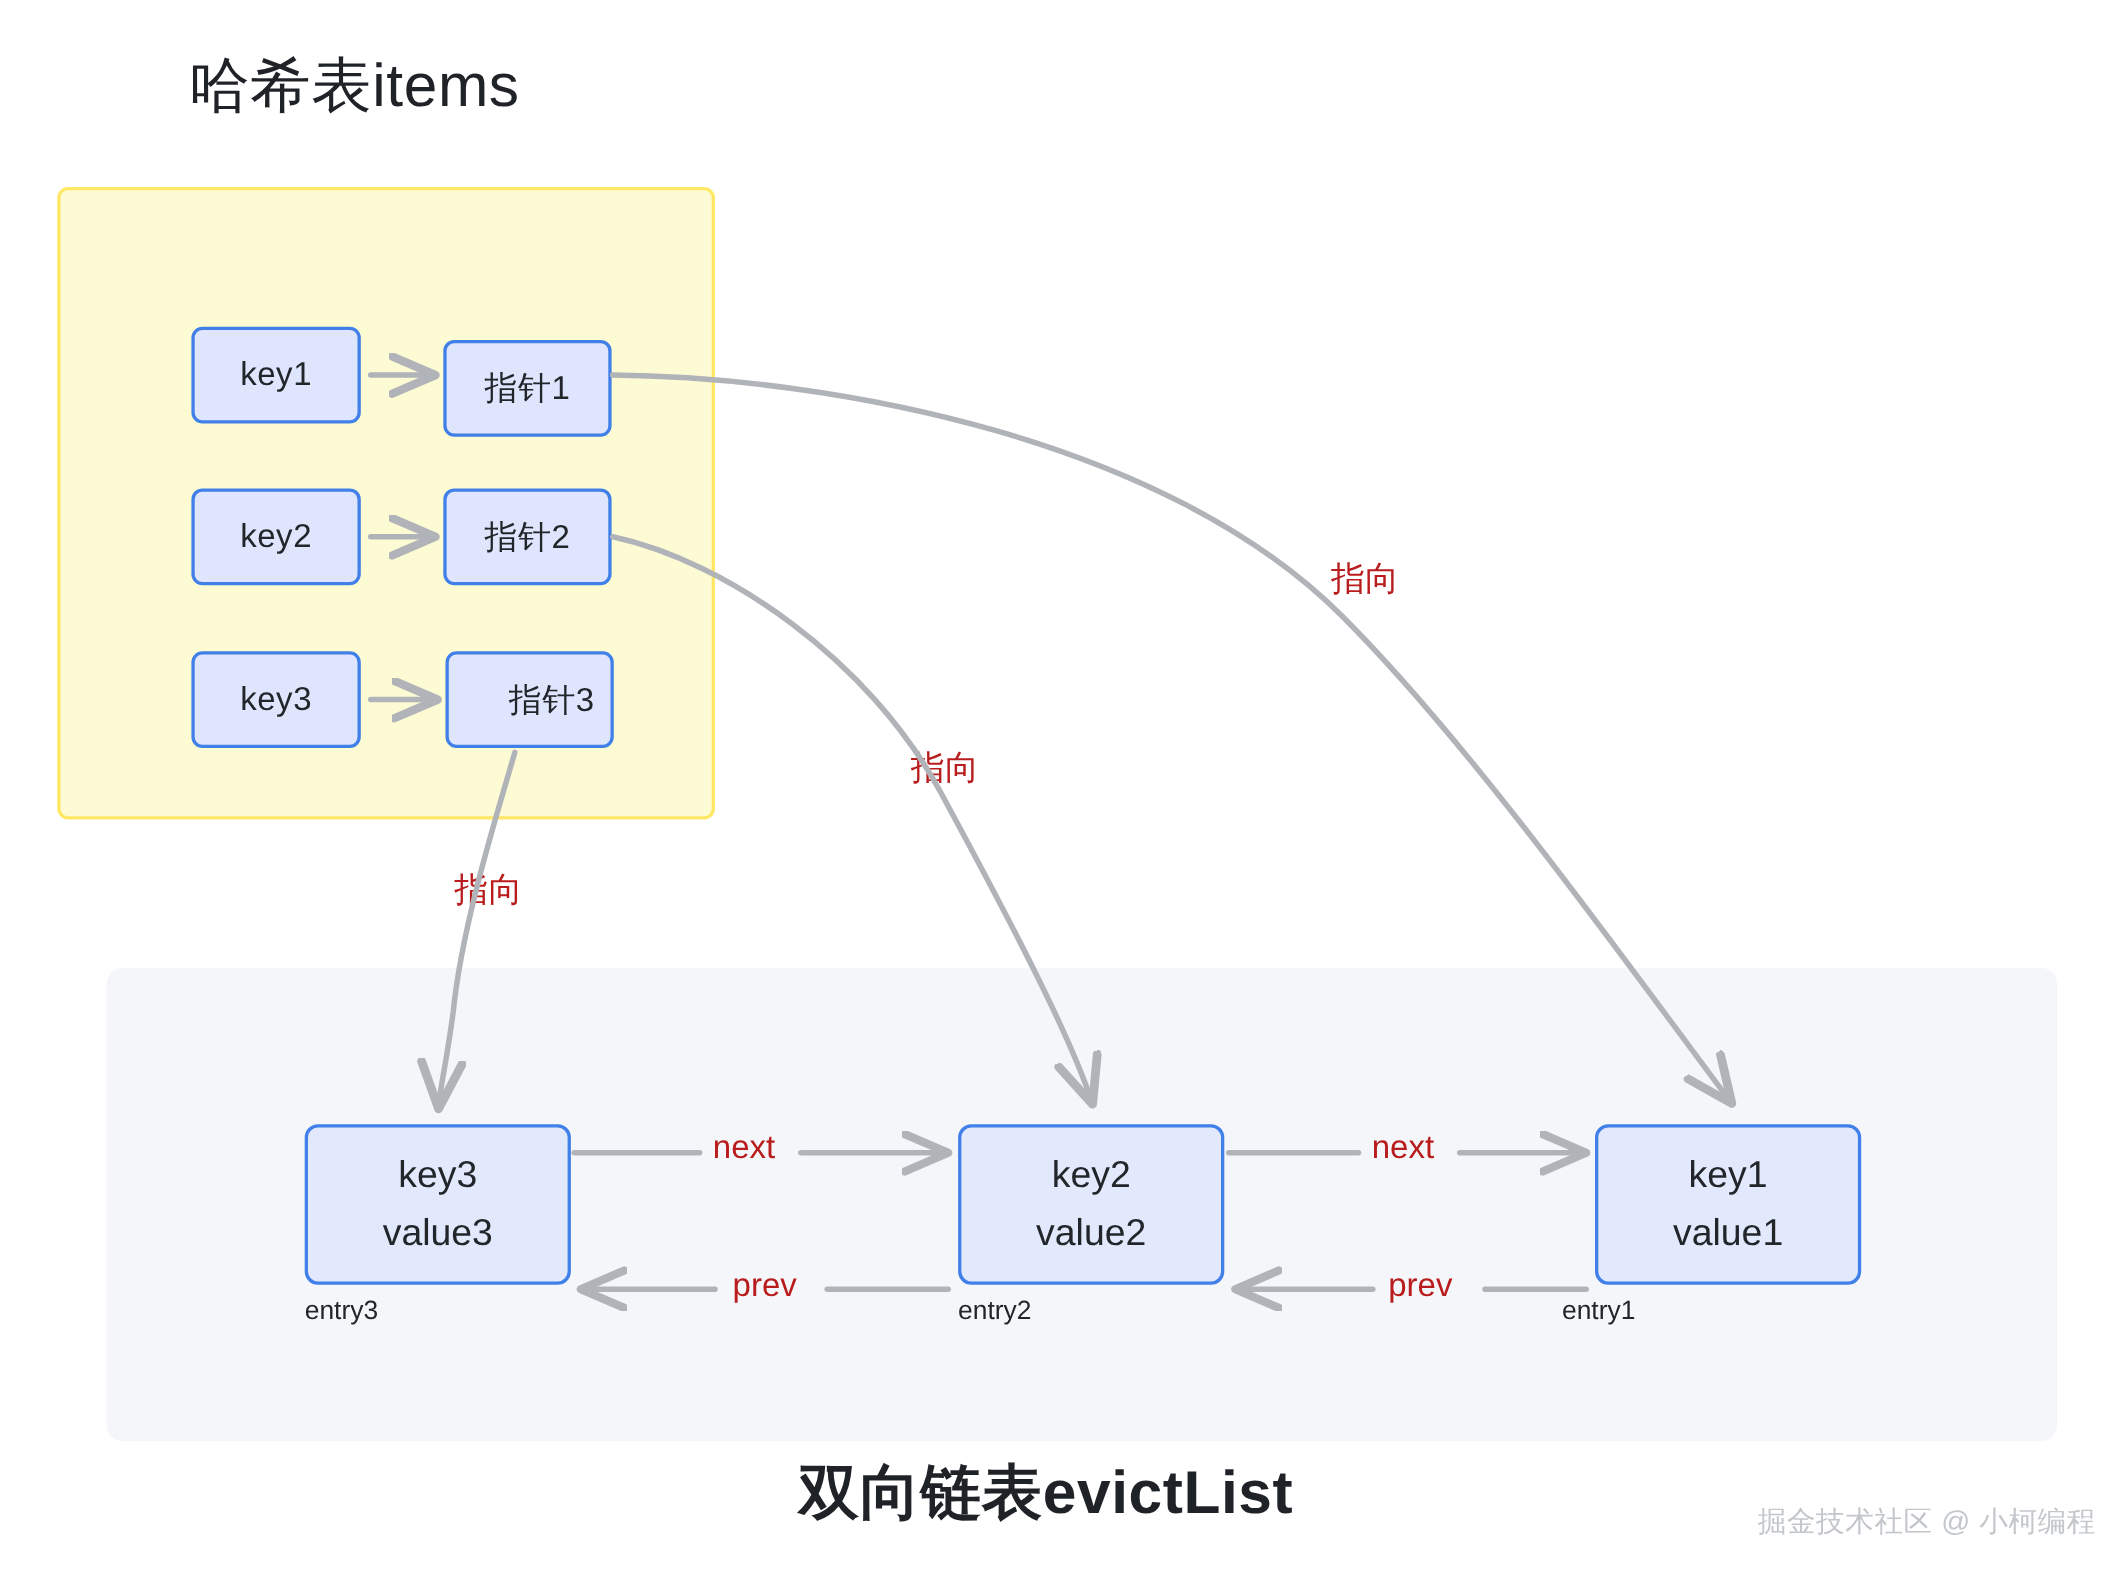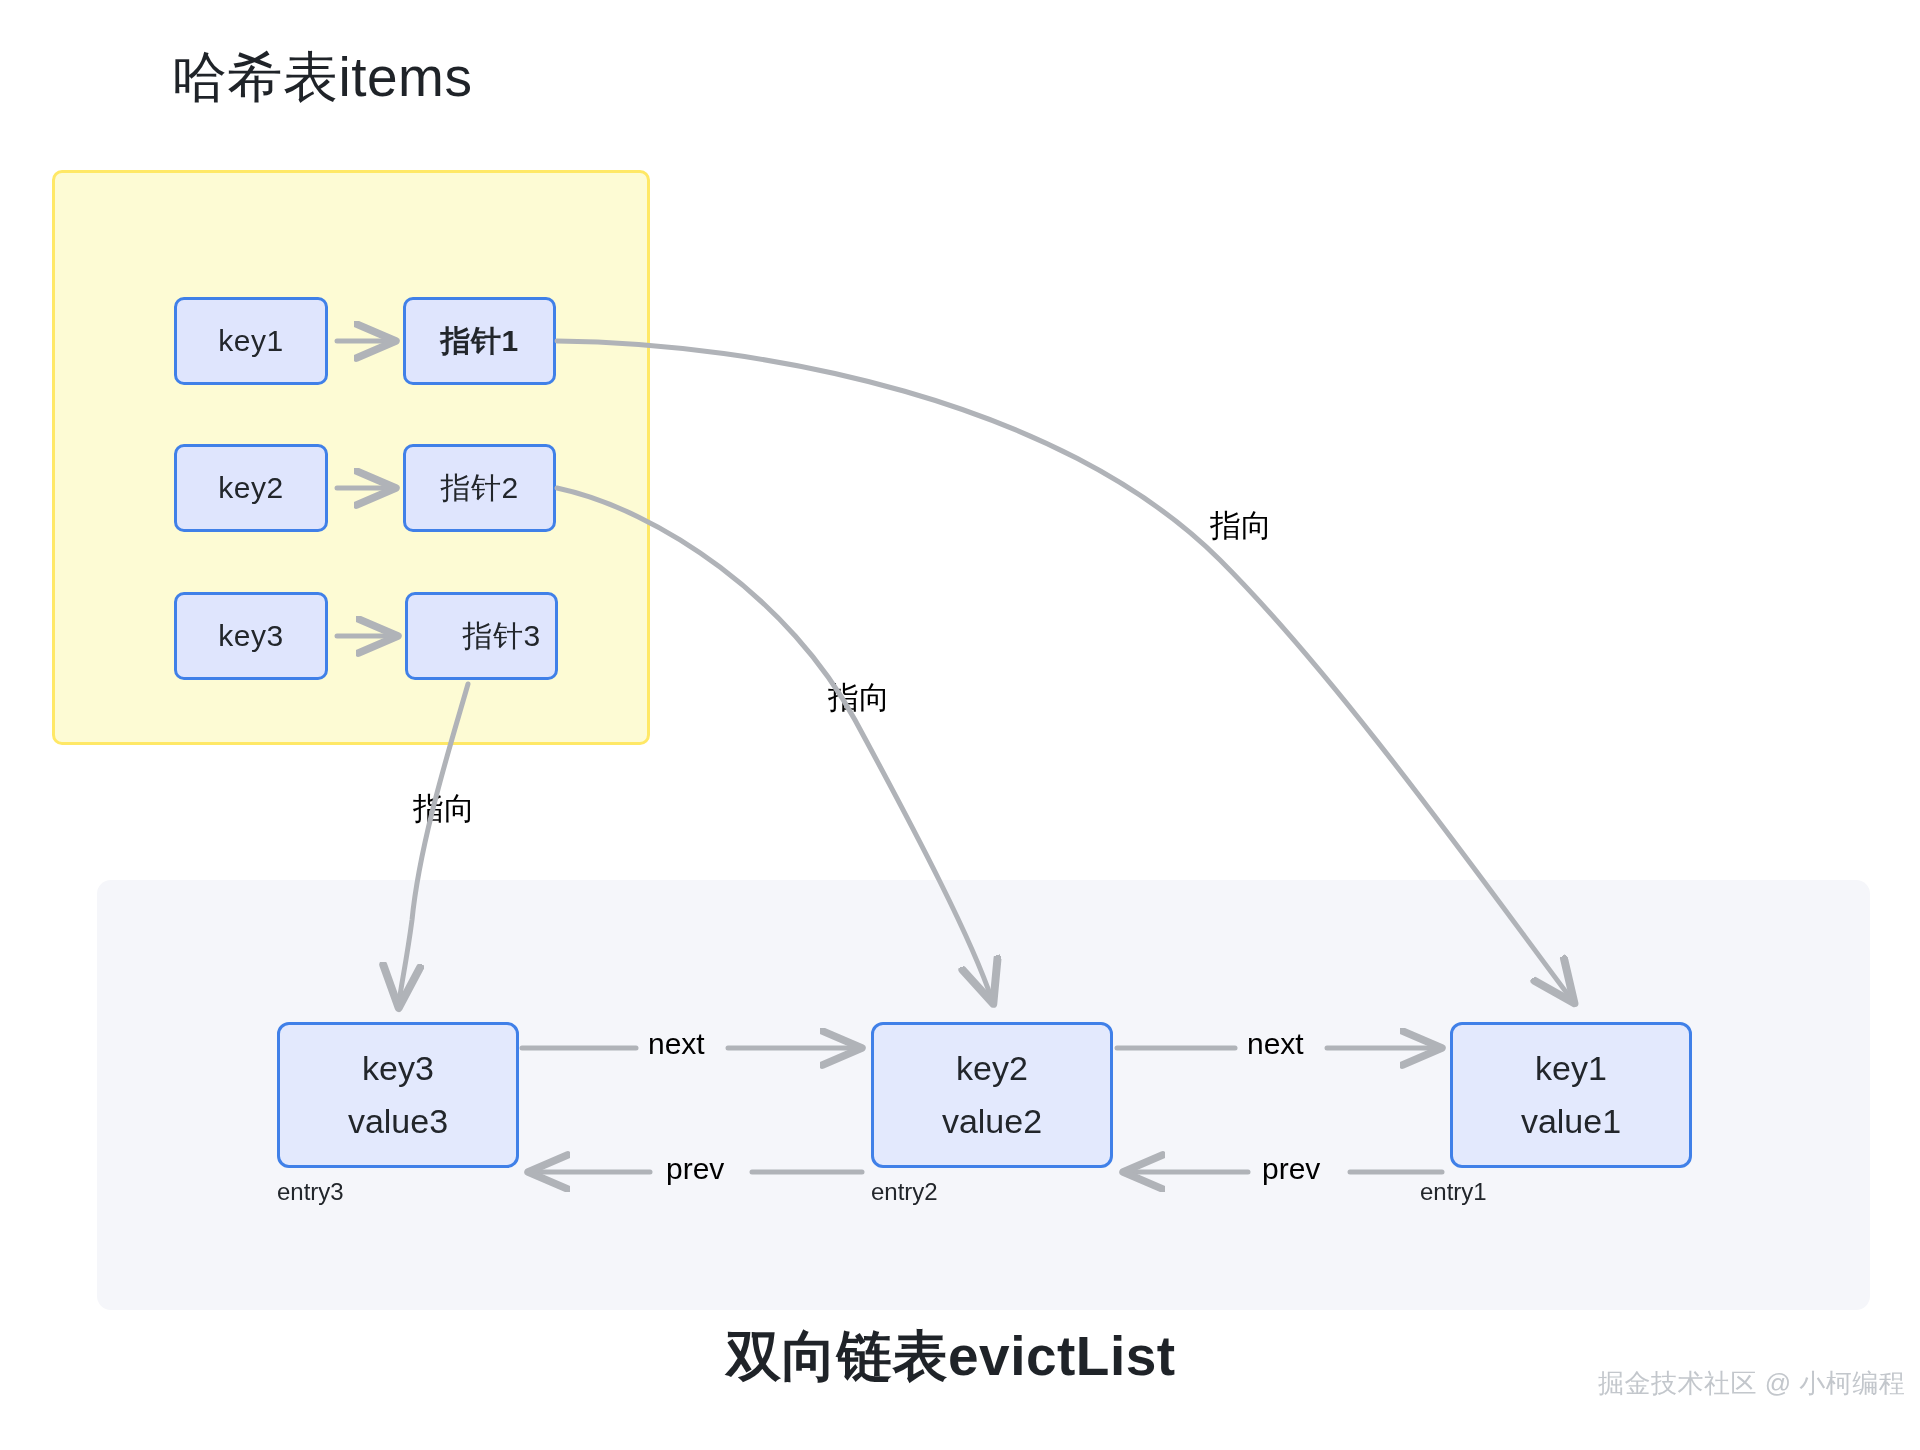--- a/index.html
+++ b/index.html
@@ -104,21 +104,21 @@
     font-size: 24px;
     color: #22262b;
     text-align: left;
     width: 242px;
     white-space: nowrap;
   }
   
   .edge-label {
     position: absolute;
     font-size: 30px;
-    color: #000000;
+    color: #b91c1c;
     white-space: nowrap;
   }
   .edge-label.cn { font-size: 31px; }
 
   
   #wires {
     position: absolute;
     left: 0;
     top: 0;
     width: 1920px;
@@ -141,21 +141,21 @@
 
 <div id="canvas">
 
   <div class="title-top">哈希表items</div>
 
   <div class="panel-hash"></div>
 
   <div class="panel-list"></div>
 
   <div class="cell key" style="left:174px; top:297px;">key1</div>
-  <div class="cell ptr" style="left:403px; top:297px;font-weight:bold;">指针1</div>
+  <div class="cell ptr" style="left:403px; top:309px;">指针1</div>
 
   <div class="cell key" style="left:174px; top:444px;">key2</div>
   <div class="cell ptr" style="left:403px; top:444px;">指针2</div>
 
   <div class="cell key" style="left:174px; top:592px;">key3</div>
   <div class="cell ptr" style="left:405px; top:592px;padding-left:40px;">指针3</div>
 
   <div class="entry" style="left:277px; top:1022px;">
     <span>key3</span>
     <span>value3</span>

